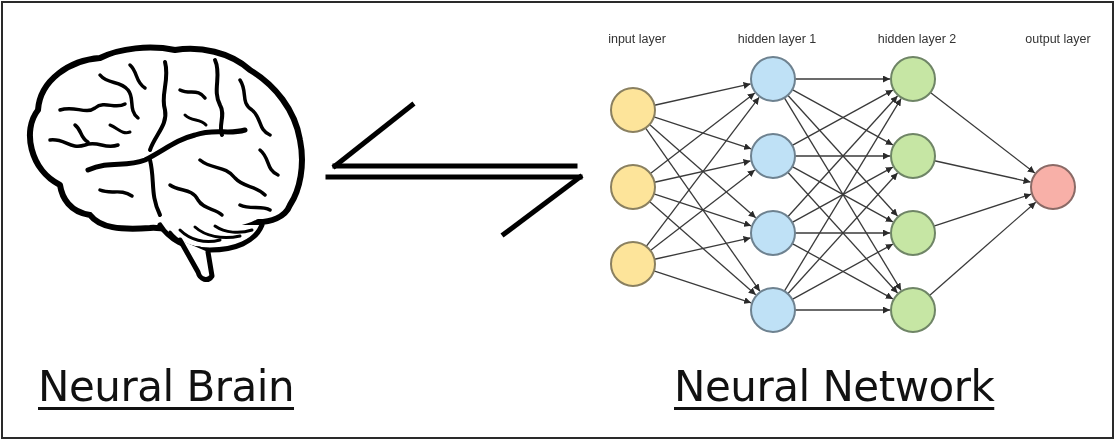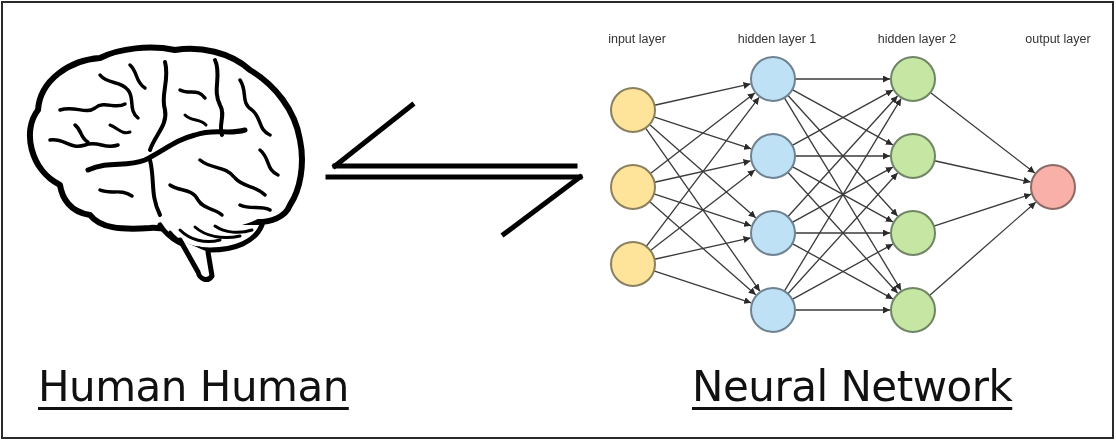--- a/index.html
+++ b/index.html
@@ -1,21 +1,21 @@
 <!DOCTYPE html>
 <html><head>
   <meta charset="utf-8">
   <style>
     html, body { margin: 0; padding: 0; background: #ffffff; }
     body { width: 1116px; height: 442px; position: relative; overflow: hidden; font-family: "Liberation Sans", sans-serif; }
     #frame { position: absolute; left: 1px; top: 1px; width: 1109px; height: 434px; border: 2px solid #2a2a2a; box-sizing: content-box; }
     #stage { position: absolute; left: 0; top: 0; width: 1116px; height: 442px; }
     .caption { position: absolute; font-family: "DejaVu Sans", sans-serif; font-size: 42px; color: #111; text-decoration: underline; text-decoration-thickness: 3px; text-underline-offset: 6px; letter-spacing: -0.5px; white-space: nowrap; }
     #caption-left { left: 38px; top: 362px; }
-    #caption-right { left: 692px; top: 362px; }
+    #caption-right { left: 674px; top: 362px; }
     .layer-label { font-family: "Liberation Sans", sans-serif; font-size: 12.5px; fill: #333; }
   </style>
 </head>
 <body>
 
 <div id="frame"></div>
 
 <svg id="stage" width="1116" height="442" viewBox="0 0 1116 442" xmlns="http://www.w3.org/2000/svg">
   <defs>
     <marker id="arrowhead" viewBox="0 0 10 10" refX="10" refY="5" markerWidth="7" markerHeight="7" orient="auto-start-reverse" markerUnits="userSpaceOnUse">
@@ -112,14 +112,14 @@
       <circle cx="1053" cy="187" r="22" fill="#f8b0a8" stroke="#8a6a66" stroke-width="2"></circle>
     </g>
   <g id="nn-labels">
     <text class="layer-label" x="637" y="43" text-anchor="middle">input layer</text>
     <text class="layer-label" x="777" y="43" text-anchor="middle">hidden layer 1</text>
     <text class="layer-label" x="917" y="43" text-anchor="middle">hidden layer 2</text>
     <text class="layer-label" x="1058" y="43" text-anchor="middle">output layer</text>
   </g>
 </svg>
 
-<div class="caption" id="caption-left">Human Human</div>
+<div class="caption" id="caption-left">Neural Brain</div>
 <div class="caption" id="caption-right">Neural Network</div>
 
 </body></html>

